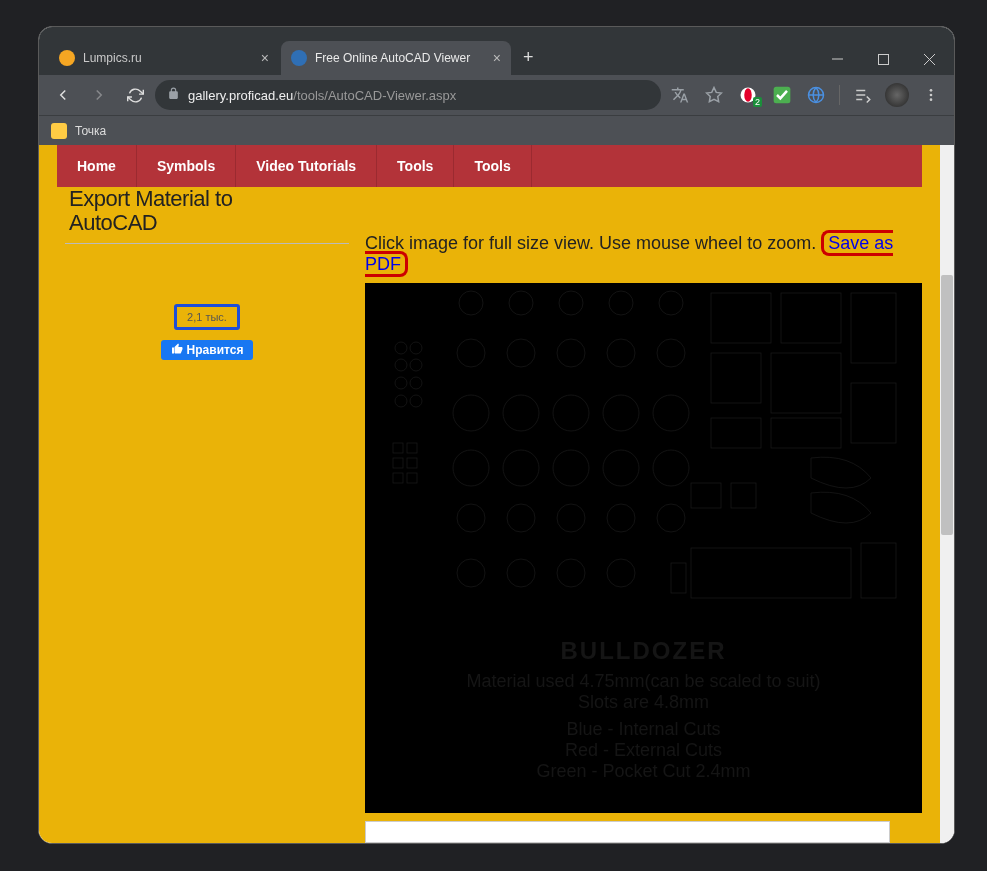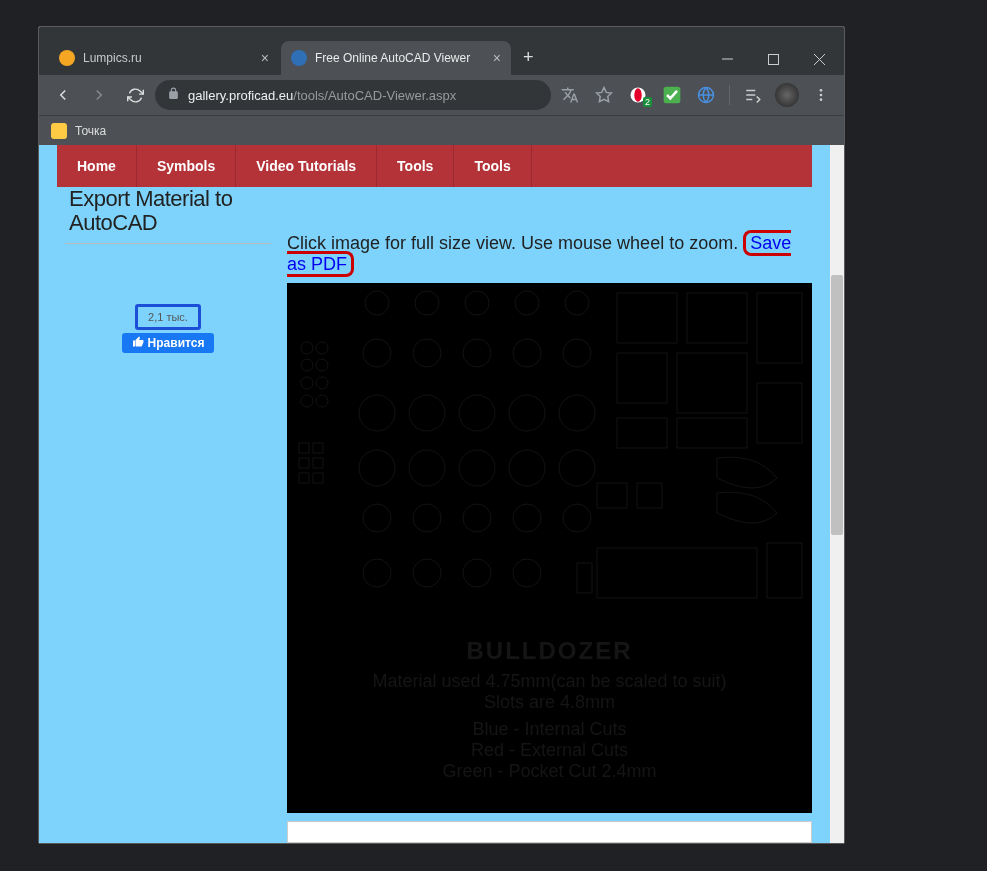--- a/index.html
+++ b/index.html
@@ -1,18 +1,18 @@
 <!DOCTYPE html>
 <html><head>
 <meta charset="utf-8">
 <style>
 * { margin:0; padding:0; box-sizing:border-box; font-family:Arial,sans-serif; }
 body { background:#202124; width:987px; height:871px; overflow:hidden; }
 
-.win { background:#fff; border:1px solid #5a5a5a; border-radius:2px; overflow:hidden; position:absolute; top:26px; left:38px; width:807px; height:818px; display:flex; flex-direction:column; }
+.win { background:#fff; border:1px solid #5a5a5a; border-radius:14px; overflow:hidden; position:absolute; top:26px; left:38px; width:917px; height:818px; display:flex; flex-direction:column; }
 .titlebar { background:#323639; height:12px; }
 .tabstrip { background:#323639; height:36px; display:flex; align-items:flex-end; padding-left:10px; }
 .tab { display:flex; align-items:center; padding:0 10px; height:34px; min-width:230px; font-size:12px; border-radius:8px 8px 0 0; margin-right:2px; }
 .tab.inactive { color:#c9c9c9; }
 .tab.active { background:#4d5055; color:#eaeaea; }
 .tab .fav { width:16px; height:16px; border-radius:50%; margin-right:8px; flex-shrink:0; }
 .tab .ttxt { flex:1; white-space:nowrap; overflow:hidden; }
 .tab .tx { color:#bbb; margin-left:8px; font-size:14px; }
 .newtab { color:#ddd; font-size:18px; padding:0 10px; align-self:center; }
 .winctl { margin-left:auto; display:flex; padding-right:2px;}
@@ -25,39 +25,39 @@
 .ext { width:24px; height:24px; display:flex; align-items:center; justify-content:center; margin:0 3px; }
 .badge-ext { position:relative; }
 .badge-ext .b { position:absolute; bottom:0; right:-2px; background:#1a8f3a; color:#fff; font-size:9px; padding:0 2px; border-radius:2px; }
 .avatar { width:24px; height:24px; border-radius:50%; background:radial-gradient(circle,#666,#222); }
 
 .bmrow { background:#4d5055; height:30px; display:flex; align-items:center; padding:0 12px; gap:8px; border-top:1px solid #3a3d40; }
 .bmfav { width:16px; height:16px; background:#ffcb44; border-radius:3px; }
 .bmlbl { color:#ddd; font-size:12px; }
 
 .viewport { flex:1; background:#fff; display:flex; overflow:hidden; position:relative; }
-.page { flex:1; background:#7dd3fc; overflow:hidden; }
+.page { flex:1; background:#eab308; overflow:hidden; }
 .vscroll { width:14px; background:#f0f0f0; position:relative; }
 .vscroll .thumb { position:absolute; left:1px; right:1px; top:130px; height:260px; background:#c0c0c0; border-radius:2px; }
 
 .navbar { background:#b33339; display:flex; height:42px; margin:0 18px; }
 .navitem { color:#fff; font-weight:bold; font-size:14px; padding:0 20px; display:flex; align-items:center; border-right:1px solid #9b2a30; }
 .navsearch { margin-left:auto; display:flex; align-items:center; padding:0 6px; gap:6px; }
 .searchbox { display:flex; align-items:center; background:#fff; height:26px; padding:0 6px; width:215px; font-size:13px; }
 .searchbox .g { font-family:Arial; font-size:11px; margin-right:6px; }
 .searchbox .g span:nth-child(1){color:#4285f4}.searchbox .g span:nth-child(2){color:#ea4335}.searchbox .g span:nth-child(3){color:#fbbc05}.searchbox .g span:nth-child(4){color:#4285f4}.searchbox .g span:nth-child(5){color:#34a853}.searchbox .g span:nth-child(6){color:#ea4335}
 .searchbox input { border:0; outline:0; flex:1; font-size:13px; color:#888; }
 .searchbtn { background:#e8e8e8; border:1px solid #aaa; height:26px; padding:0 10px; font-size:13px; }
 
 .cols { display:flex; margin:0 18px; }
 .leftcol { width:300px; padding:0 8px; }
 .exporthdr { font-family:'Trebuchet MS',sans-serif; font-size:22px; color:#222; letter-spacing:-0.5px; padding:0 4px 8px; border-bottom:1px solid #bbb; line-height:1.1; }
 .likebox { margin-top:60px; text-align:center; }
 .likec { display:inline-block; border:3px solid #1d4ed8; border-radius:3px; padding:4px 10px; font-size:11px; color:#555; }
-.likebtn { display:inline-flex; align-items:flex-start; background:#1877f2; color:#fff; font-size:12px; padding:3px 10px; border-radius:3px; margin-top:3px; font-weight:bold; gap:4px; }
+.likebtn { display:inline-flex; align-items:flex-start; background:#1877f2; color:#fff; font-size:12px; padding:3px 10px; border-radius:3px; margin-top:10px; font-weight:bold; gap:4px; }
 .rightcol { flex:1; padding-left:8px; }
 .instr { font-size:18px; color:#222; margin:46px 0 8px; }
 .pdflink { color:#0000ee; border:3px solid #c00; border-radius:8px; padding:0 4px; }
 .drawing { width:100%; height:530px; background:#000; position:relative; color:#1a1a1a; }
 .dsvg { width:100%; height:340px; }
 .dtxt { text-align:center; font-family:'Times New Roman',serif; color:#151515; }
 .dtitle { font-size:24px; font-weight:bold; letter-spacing:2px; margin-top:10px; }
 .dline { font-size:18px; margin-top:6px; }
 .smallbar { margin-top:8px; height:22px; border:1px solid #ccc; background:#fff; width:525px; margin-left:0;}
 </style>

